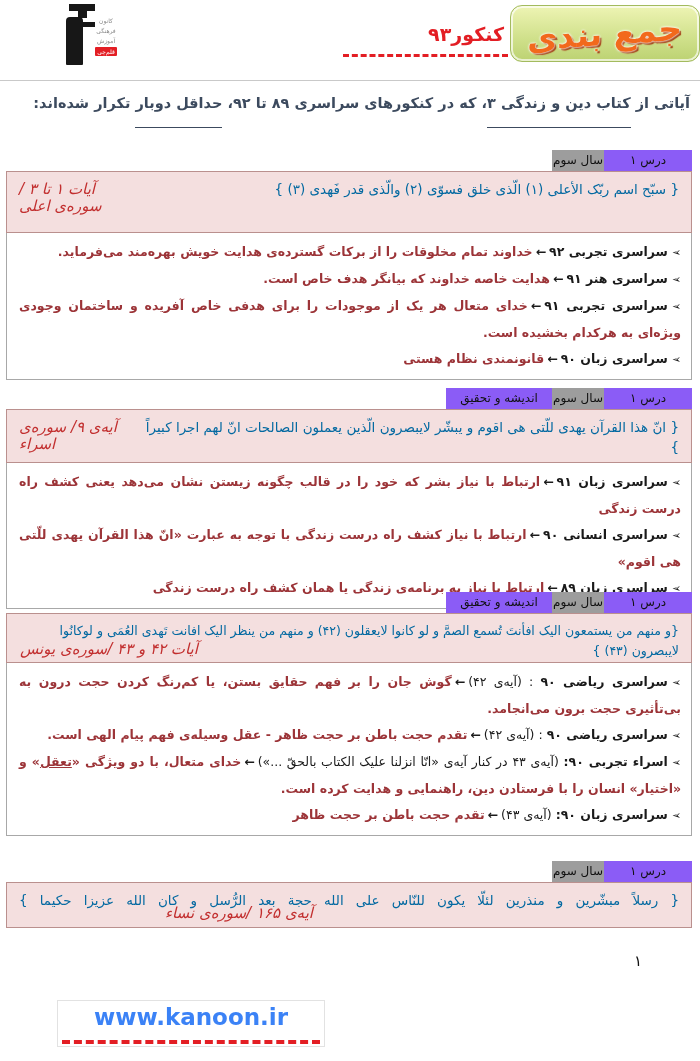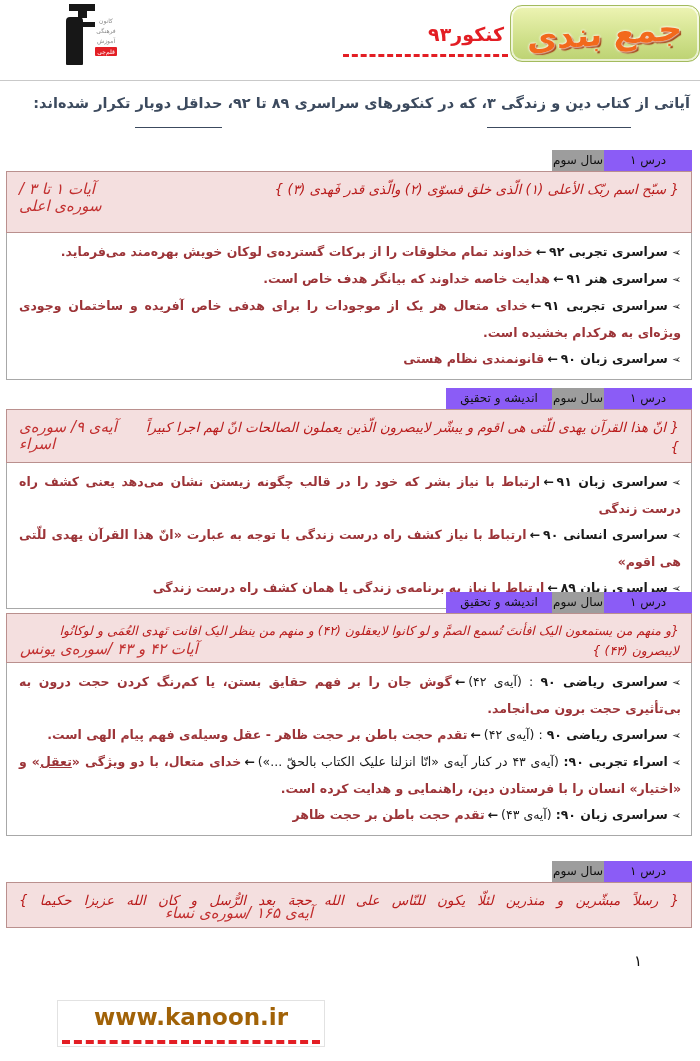--- a/index.html
+++ b/index.html
@@ -37,21 +37,21 @@
   .s1{top:150px} .s2{top:388px} .s3{top:592px} .s4{top:861px}
 
   .tabs { display:flex; height:21px; }
   .tab { height:21px; line-height:21px; text-align:center; font-size:12px; color:#111;
          background:#8b5cf6; }
   .tab.dark { background:#9d9d9d; }
   .w-dars{width:88px} .w-sal{width:52px} .w-and{width:106px}
 
   .vbox { position:relative; background:#f4dfdf; border:1px solid #ba908e; padding:7px 12px 4px; }
   .h62{height:62px} .h54{height:54px} .h50{height:50px} .h46{height:46px}
-  .verse { font-size:13.5px; color:#b91c1c; text-align:right; line-height:20px;font-style:italic; }
+  .verse { font-size:13.5px; color:#0369a1; text-align:right; line-height:20px; }
   .verse.pad { padding-left:118px; }
   .verse.small { font-size:12.5px; }
   .verse.spread { text-align:justify; text-align-last:justify; }
   .cit { position:absolute; color:#c22f2f; font-style:italic; font-size:15px; line-height:17px; }
   .cit-a { left:12px; top:9px; width:102px; text-align:left; direction:rtl; }
   .cit-b { left:13px; bottom:4px; white-space:nowrap; }
   .cit-c { left:158px; bottom:5px; white-space:nowrap; }
 
   .bullets { border:1px solid #a8a8a8; border-top:none; background:#fff;
              padding:6px 10px 6px 12px; font-size:12.5px; line-height:26px;
@@ -62,21 +62,21 @@
   .note { color:#1a1a1a; font-weight:normal; }
   .arr { color:#1a1a1a; padding:0 3px; font-weight:bold; }
   .txt { color:#9c3438; }
   .u { text-decoration:underline; }
 
   
   .pagenum { position:absolute; top:952px; left:626px; width:24px; text-align:center;
              font-size:15px; color:#111; }
   .footer { position:absolute; top:1000px; left:57px; width:268px; height:47px;
             border:1px solid #e2e2e2; background:#fff; text-align:center; direction:ltr; }
-  .footer .url { display:inline-block; margin-top:3px; font-size:23px; font-weight:bold; color:#a16207; }
+  .footer .url { display:inline-block; margin-top:3px; font-size:23px; font-weight:bold; color:#3b82f6; }
   .footer .dash { position:absolute; left:4px; right:4px; bottom:2px; border-top:4px dashed #e31e24; }
 </style>
 </head>
 <body>
 
 <div class="header">
   <div class="logo">
     <div class="cap"></div>
     <div class="body"></div>
     <div class="arm"></div>
@@ -101,21 +101,21 @@
 <div class="sec s1">
   <div class="tabs">
     <div class="tab w-dars">درس ۱</div>
     <div class="tab dark w-sal">سال سوم</div>
   </div>
   <div class="vbox h62">
     <div class="verse pad">{ سبّح اسم ربّک الأعلی (۱) الّذی خلق فسوّی (۲) والّذی قدر فَهدی (۳) }</div>
     <div class="cit cit-a">آیات ۱ تا ۳ /سوره‌ی اعلی</div>
   </div>
   <div class="bullets">
-    <div class="bullet"><span class="mk">➢</span><span class="lbl">سراسری تجربی ۹۲</span><span class="arr">←</span><span class="txt">خداوند تمام مخلوقات را از برکات گسترده‌ی لوکان خویش بهره‌مند می‌فرماید.</span></div>
+    <div class="bullet"><span class="mk">➢</span><span class="lbl">سراسری تجربی ۹۲</span><span class="arr">←</span><span class="txt">خداوند تمام مخلوقات را از برکات گسترده‌ی هدایت خویش بهره‌مند می‌فرماید.</span></div>
     <div class="bullet"><span class="mk">➢</span><span class="lbl">سراسری هنر ۹۱</span><span class="arr">←</span><span class="txt">هدایت خاصه خداوند که بیانگر هدف خاص است.</span></div>
     <div class="bullet"><span class="mk">➢</span><span class="lbl">سراسری تجربی ۹۱</span><span class="arr">←</span><span class="txt">خدای متعال هر یک از موجودات را برای هدفی خاص آفریده و ساختمان وجودی ویژه‌ای به هرکدام بخشیده است.</span></div>
     <div class="bullet"><span class="mk">➢</span><span class="lbl">سراسری زبان ۹۰</span><span class="arr">←</span><span class="txt">قانونمندی نظام هستی</span></div>
   </div>
 </div>
 
 <div class="sec s2">
   <div class="tabs">
     <div class="tab w-dars">درس ۱</div>
     <div class="tab dark w-sal">سال سوم</div>

